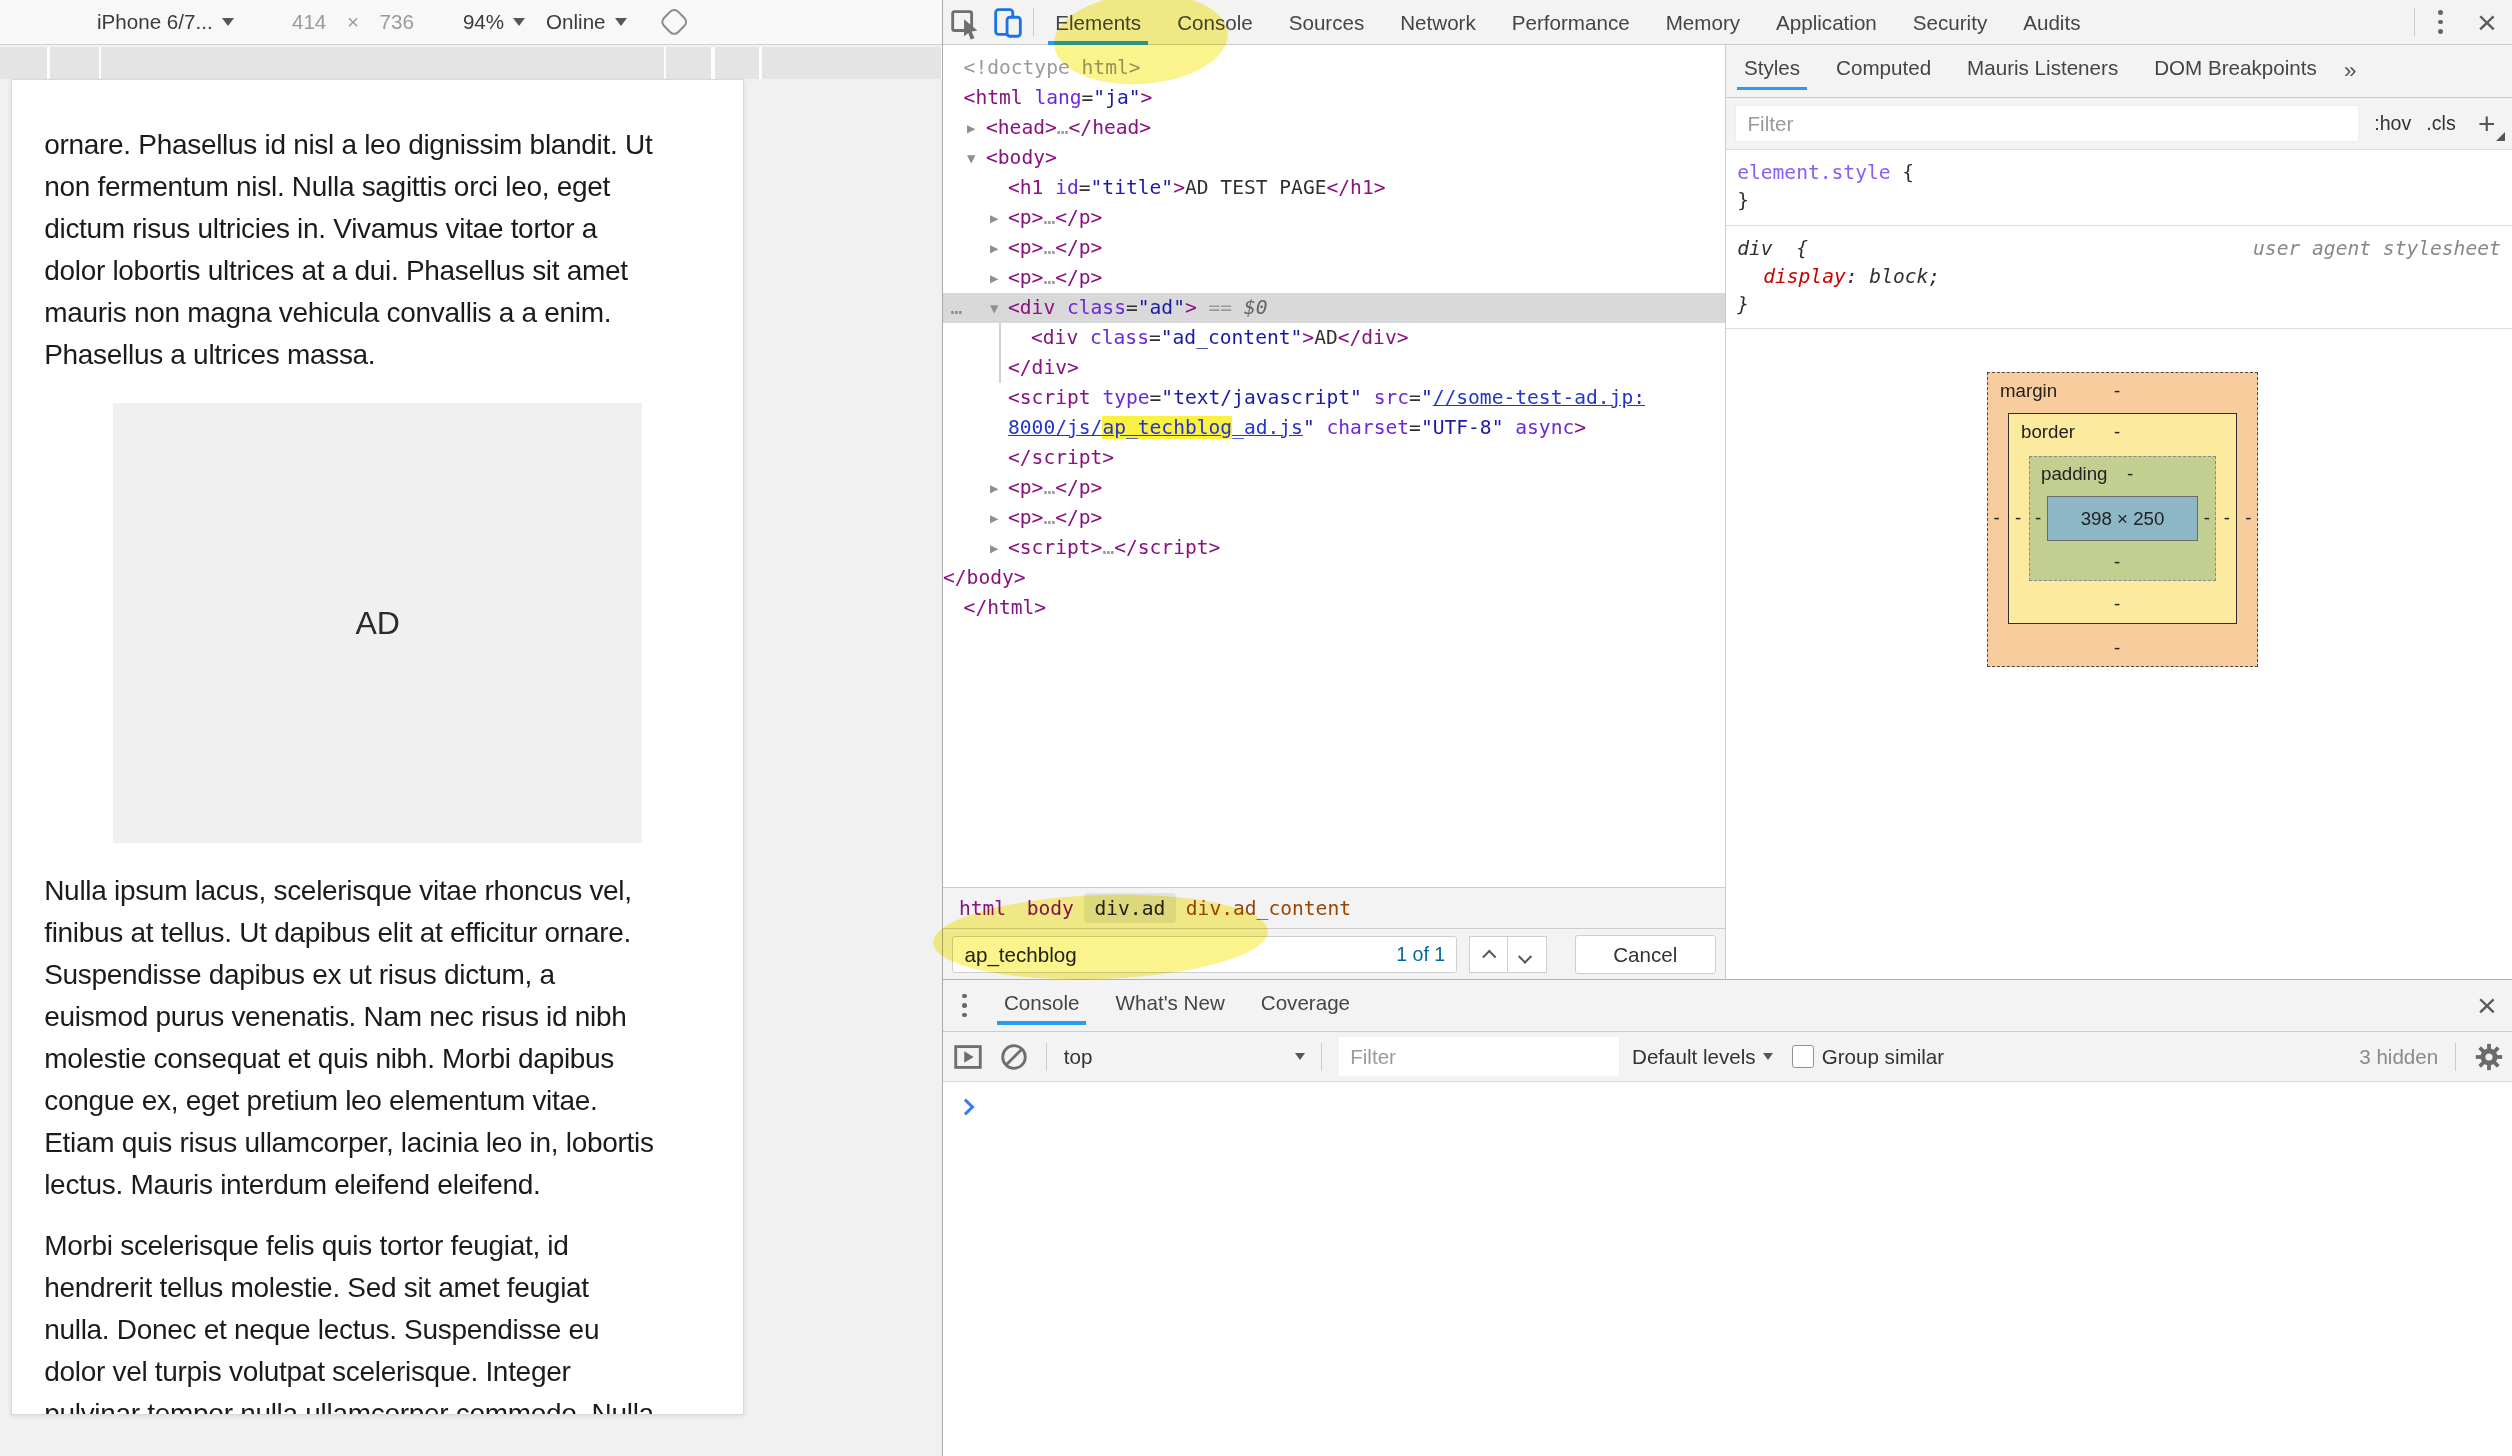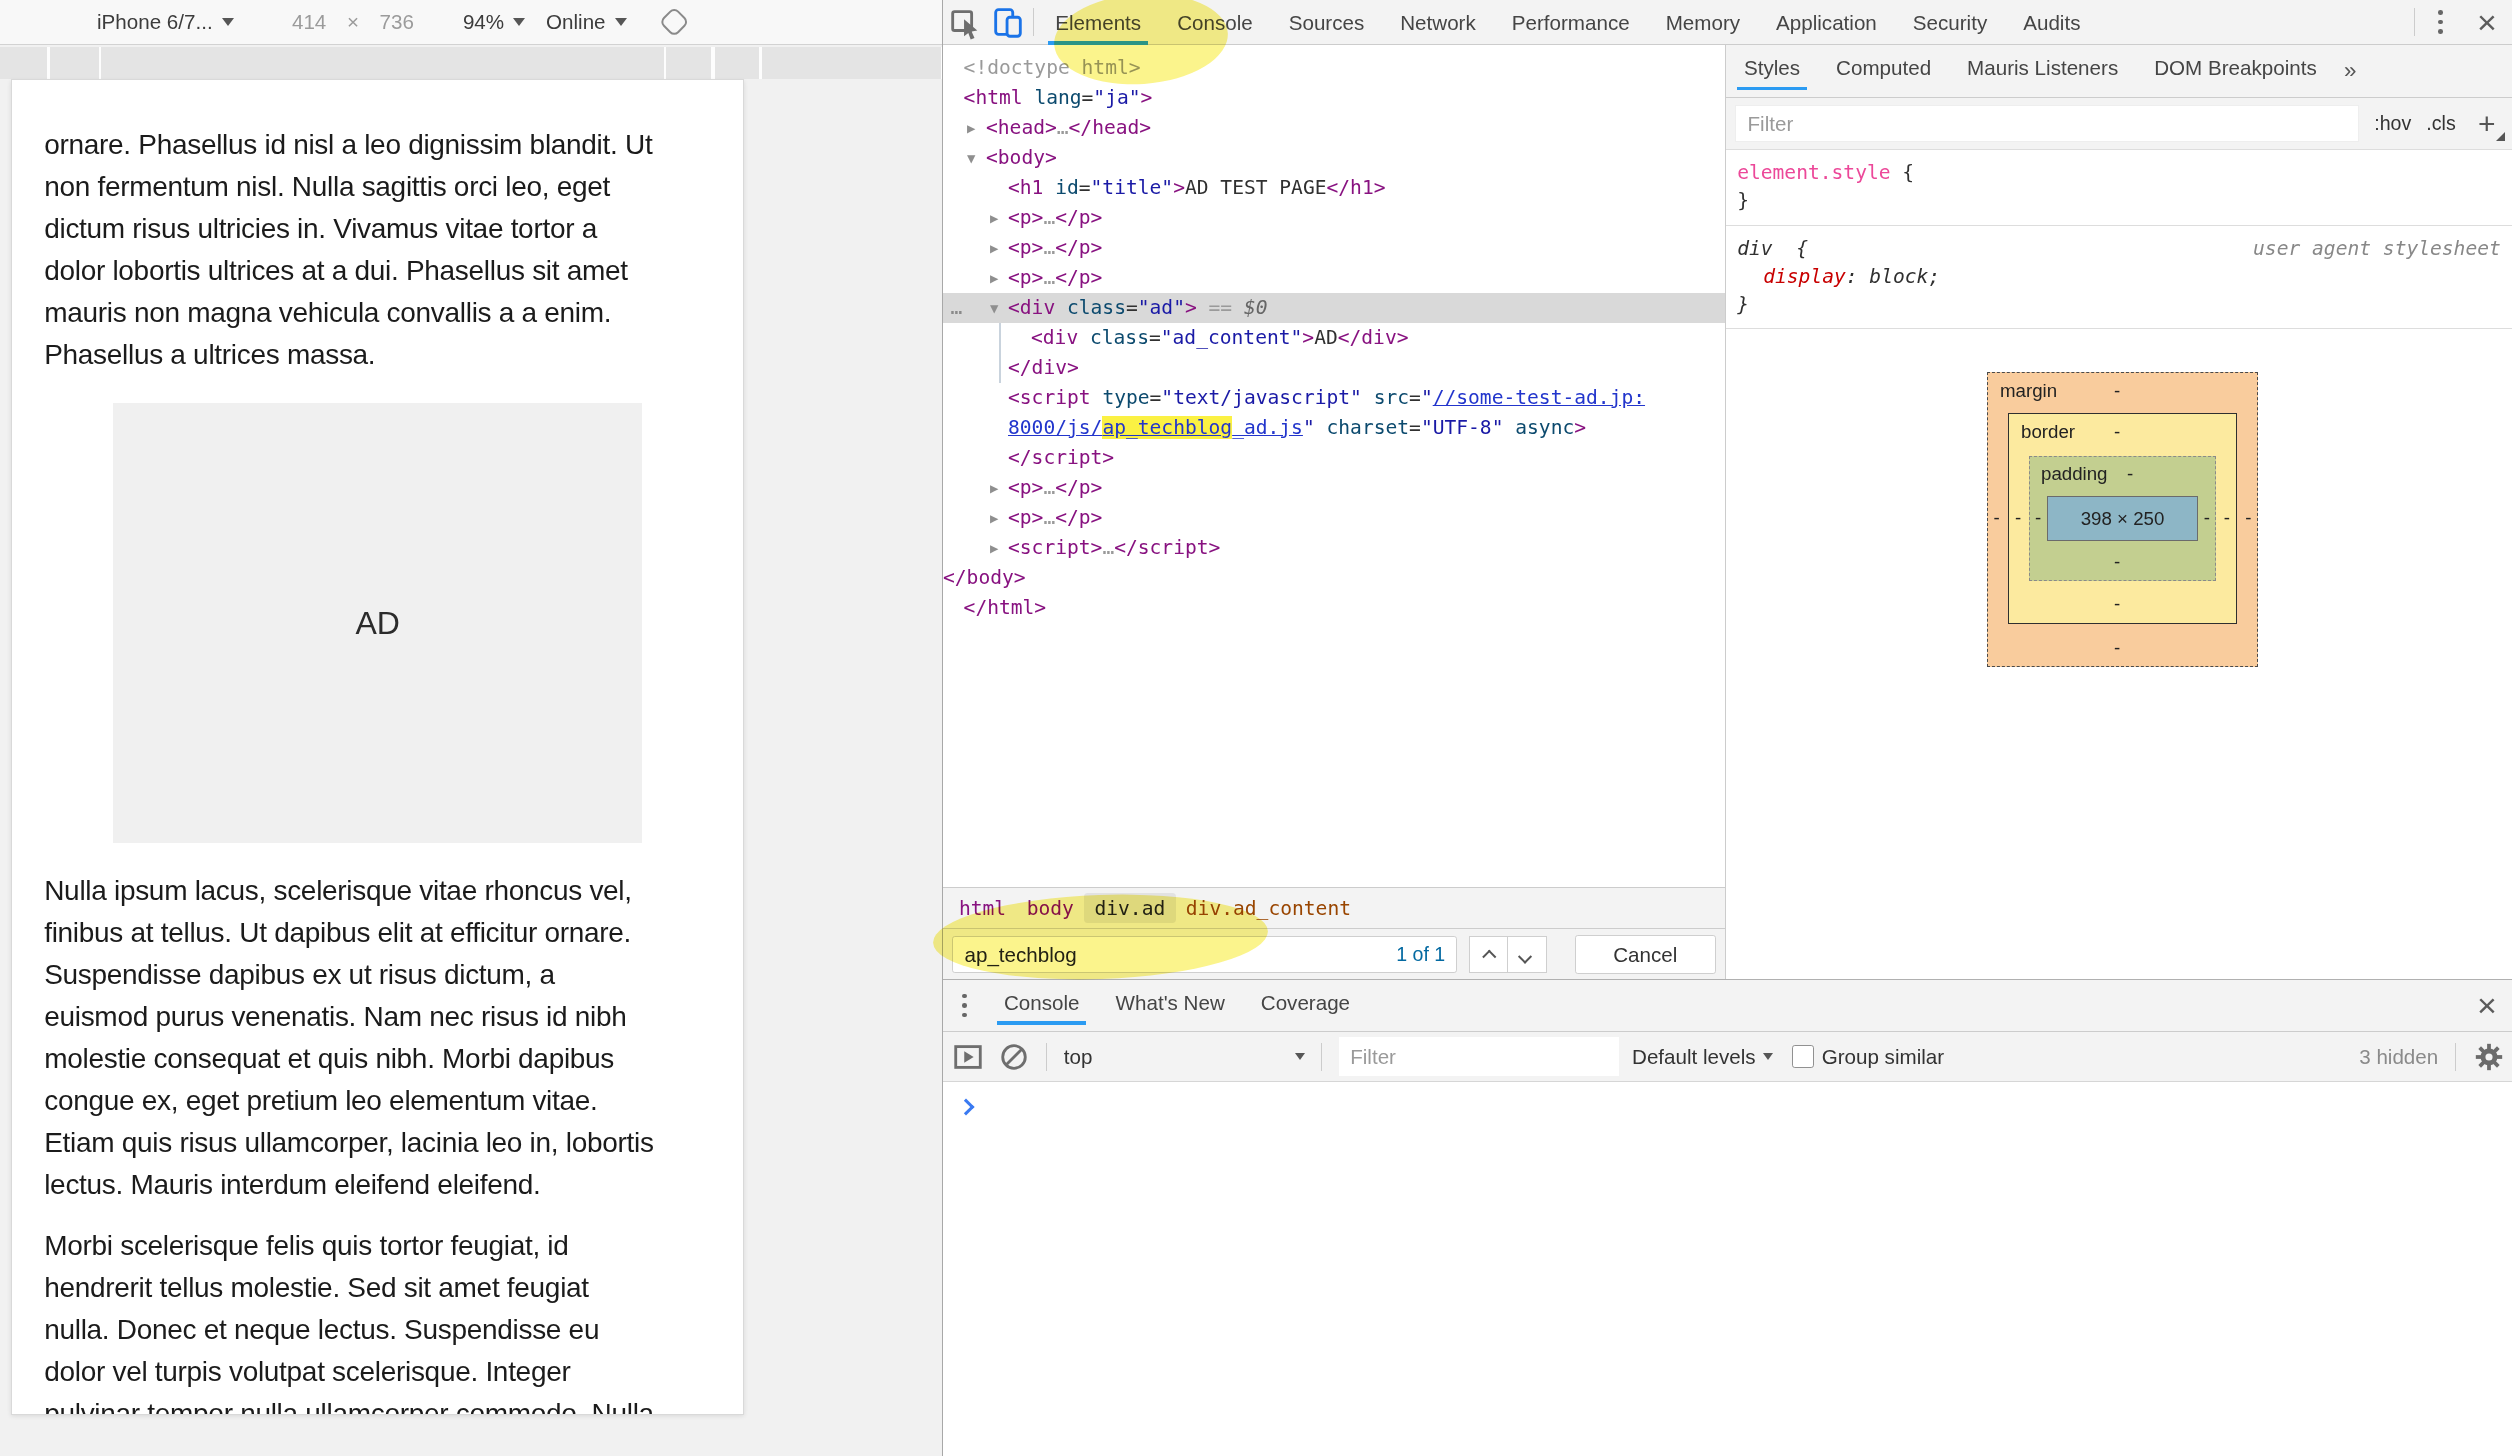--- a/index.html
+++ b/index.html
@@ -45,21 +45,21 @@
   .dt-main { position:absolute; left:0; top:45px; width:100%; height:935px; display:flex; }
 
   
   .elements-col { width:782px; display:flex; flex-direction:column; background:#fff; }
   .tree { flex:1; overflow:hidden; padding-top:7.5px; font-family:"DejaVu Sans Mono", monospace; font-size:19.6px; }
   .trow { position:relative; height:30px; line-height:30px; white-space:nowrap; }
   .trow .arrow { position:absolute; font-size:14px; color:#8f8f8f; top:0; }
   .trow.sel { background:#d9d9d9; }
   .trow .gutter { position:absolute; left:7.5px; color:#8a8a8a; }
   .trow.guided::before { content:""; position:absolute; left:56px; top:0; bottom:0; width:1.9px; background:#c9d3dd; }
-  .t-tg { color:#881280; } .t-at { color:#0c4a6e; } .t-vl { color:#1a1aa6; }
+  .t-tg { color:#881280; } .t-at { color:#6d28d9; } .t-vl { color:#1a1aa6; }
   .t-tx { color:#303030; } .t-gr { color:#9a9a9a; }
   .t-lk { color:#2235cc; text-decoration:underline; }
   .t-lh { color:#2235cc; text-decoration:underline; background:#fbf143; }
   .t-dl { color:#666; font-style:italic; }
 
   .crumb-bar { height:41px; background:#f3f3f3; border-top:0.9px solid #ccc; display:flex; align-items:center;
     padding-left:5.6px; font-family:"DejaVu Sans Mono", monospace; font-size:19.6px; }
   .crumb { padding:3.7px 10.3px; }
   .c-purple { color:#881280; } .c-orange { color:#994500; }
   .c-selected { color:#222; background:#e2e2e2; border-radius:3.7px; }
@@ -88,21 +88,21 @@
     padding:0 9.3px; gap:15px; }
   .sb-filter { flex:1; height:37px; background:#fff; border:0.9px solid #eee; display:flex; align-items:center;
     padding:0 11.2px; color:#9a9a9a; }
   .tool-txt { color:#333; font-size:19.6px; }
   .plus-wrap { position:relative; width:32px; text-align:center; }
   .plus { font-size:30px; color:#555; line-height:28px; }
   .plus-corner { position:absolute; right:-1.9px; bottom:-3.7px; width:0; height:0;
     border-left:9.3px solid transparent; border-bottom:9.3px solid #555; }
   .styles-area { flex:1; overflow:hidden; font-family:"DejaVu Sans Mono", monospace; font-size:19.6px; color:#303030; }
   .rule { padding:9.3px 11.2px; border-bottom:0.9px solid #ddd; line-height:28px; }
-  .rule .sel-gray { color:#ec4899; }
+  .rule .sel-gray { color:#8b5cf6; }
   .rule.ua { font-style:italic; }
   .rule .origin { float:right; color:#888; }
   .prop-line { padding-left:26px; }
   .prop-name { color:#c80000; }
 
   
   .bm-wrap { padding:43px 0 0 261px; }
   .bm { position:relative; width:271px; height:295px; font-family:"Liberation Sans", sans-serif; font-size:18.7px; color:#222; }
   .bm span { position:absolute; }
   .bm-margin { position:absolute; left:0; top:0; right:0; bottom:0; background:#f9cc9d; border:1.9px dashed #4a4a4a; }

